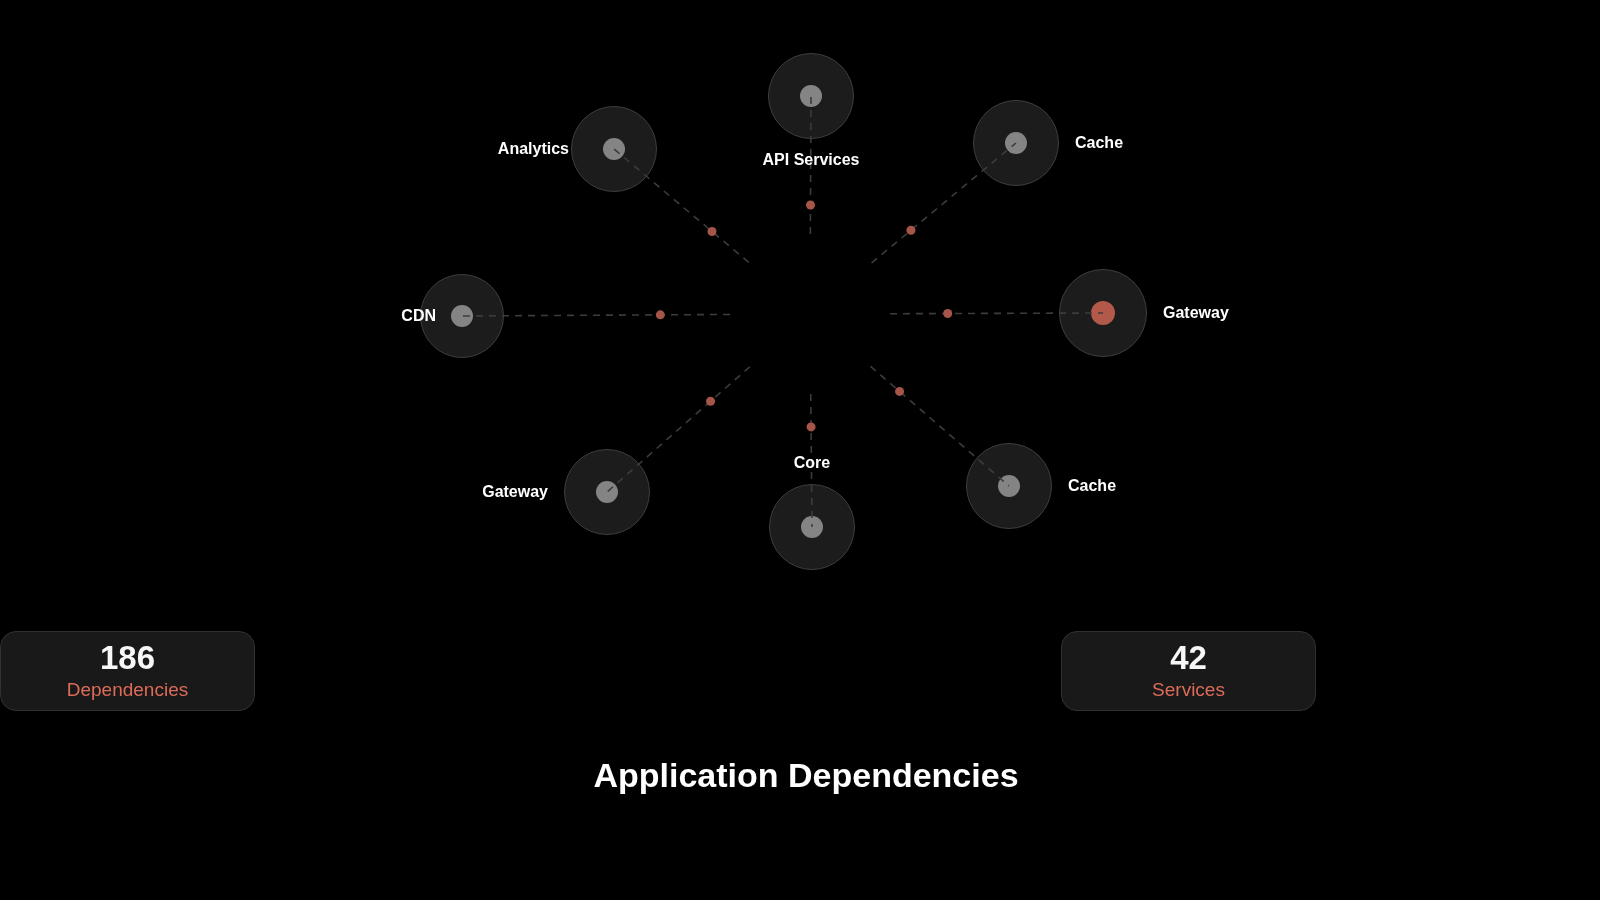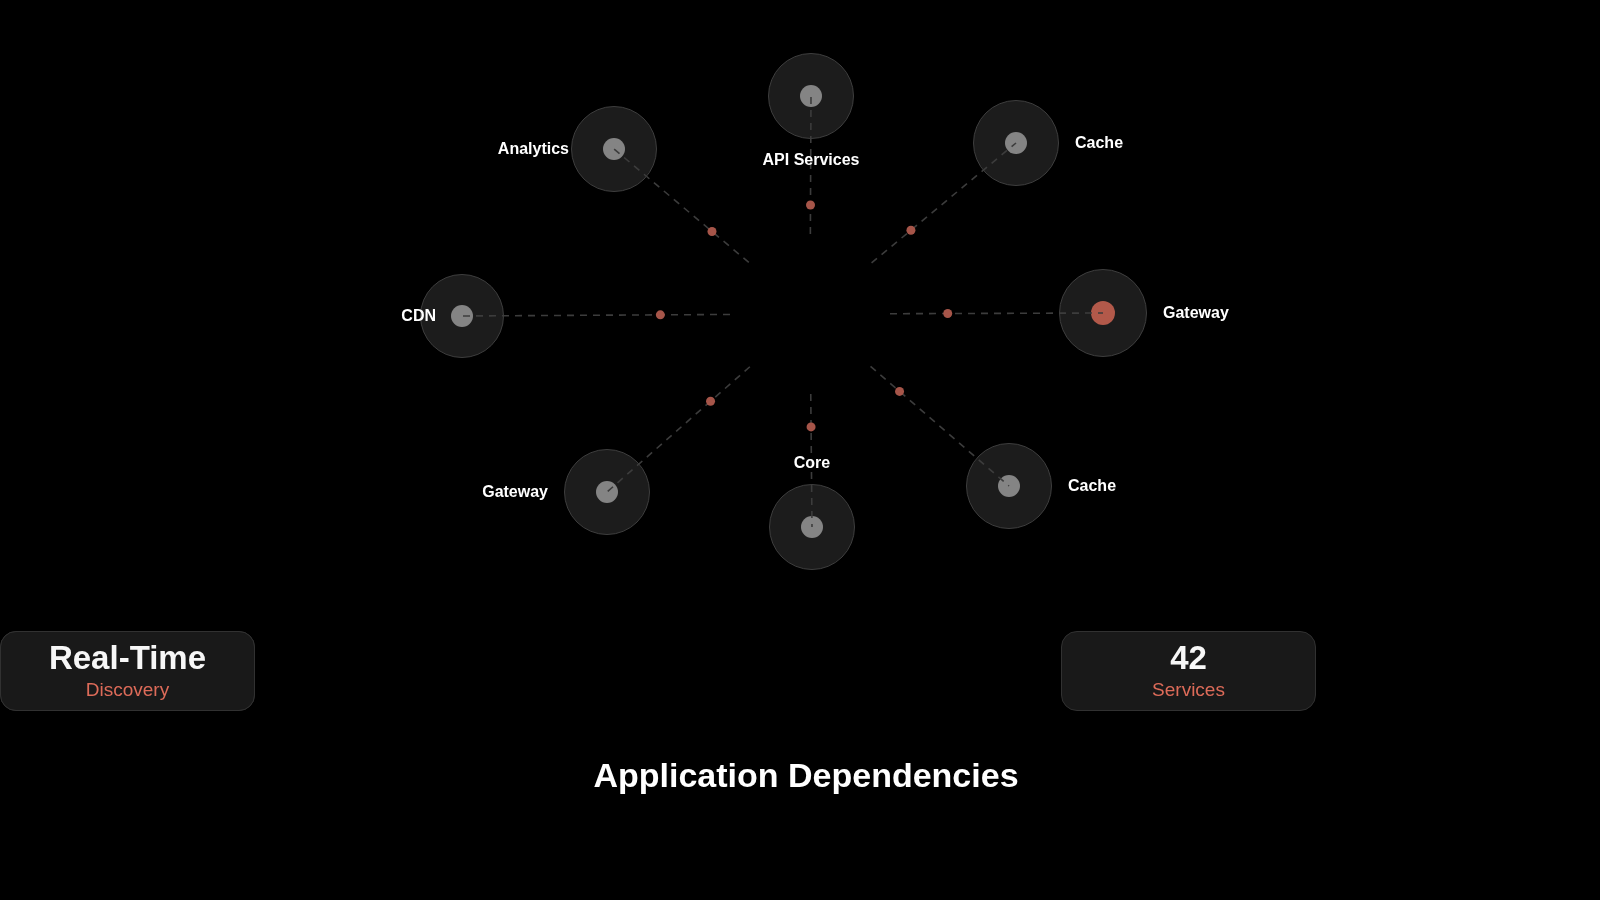--- a/index.html
+++ b/index.html
@@ -148,20 +148,16 @@
 
 
   <div class="stat-card">
     <div class="stat-value">42</div>
     <div class="stat-label">Services</div>
   </div>
   <div class="stat-card">
     <div class="stat-value">186</div>
     <div class="stat-label">Dependencies</div>
   </div>
-  <div class="stat-card">
-    <div class="stat-value">Real-Time</div>
-    <div class="stat-label">Discovery</div>
-  </div>
 
   <h1 class="page-title">Application Dependencies</h1>
 
 </div>
 
 </body></html>

